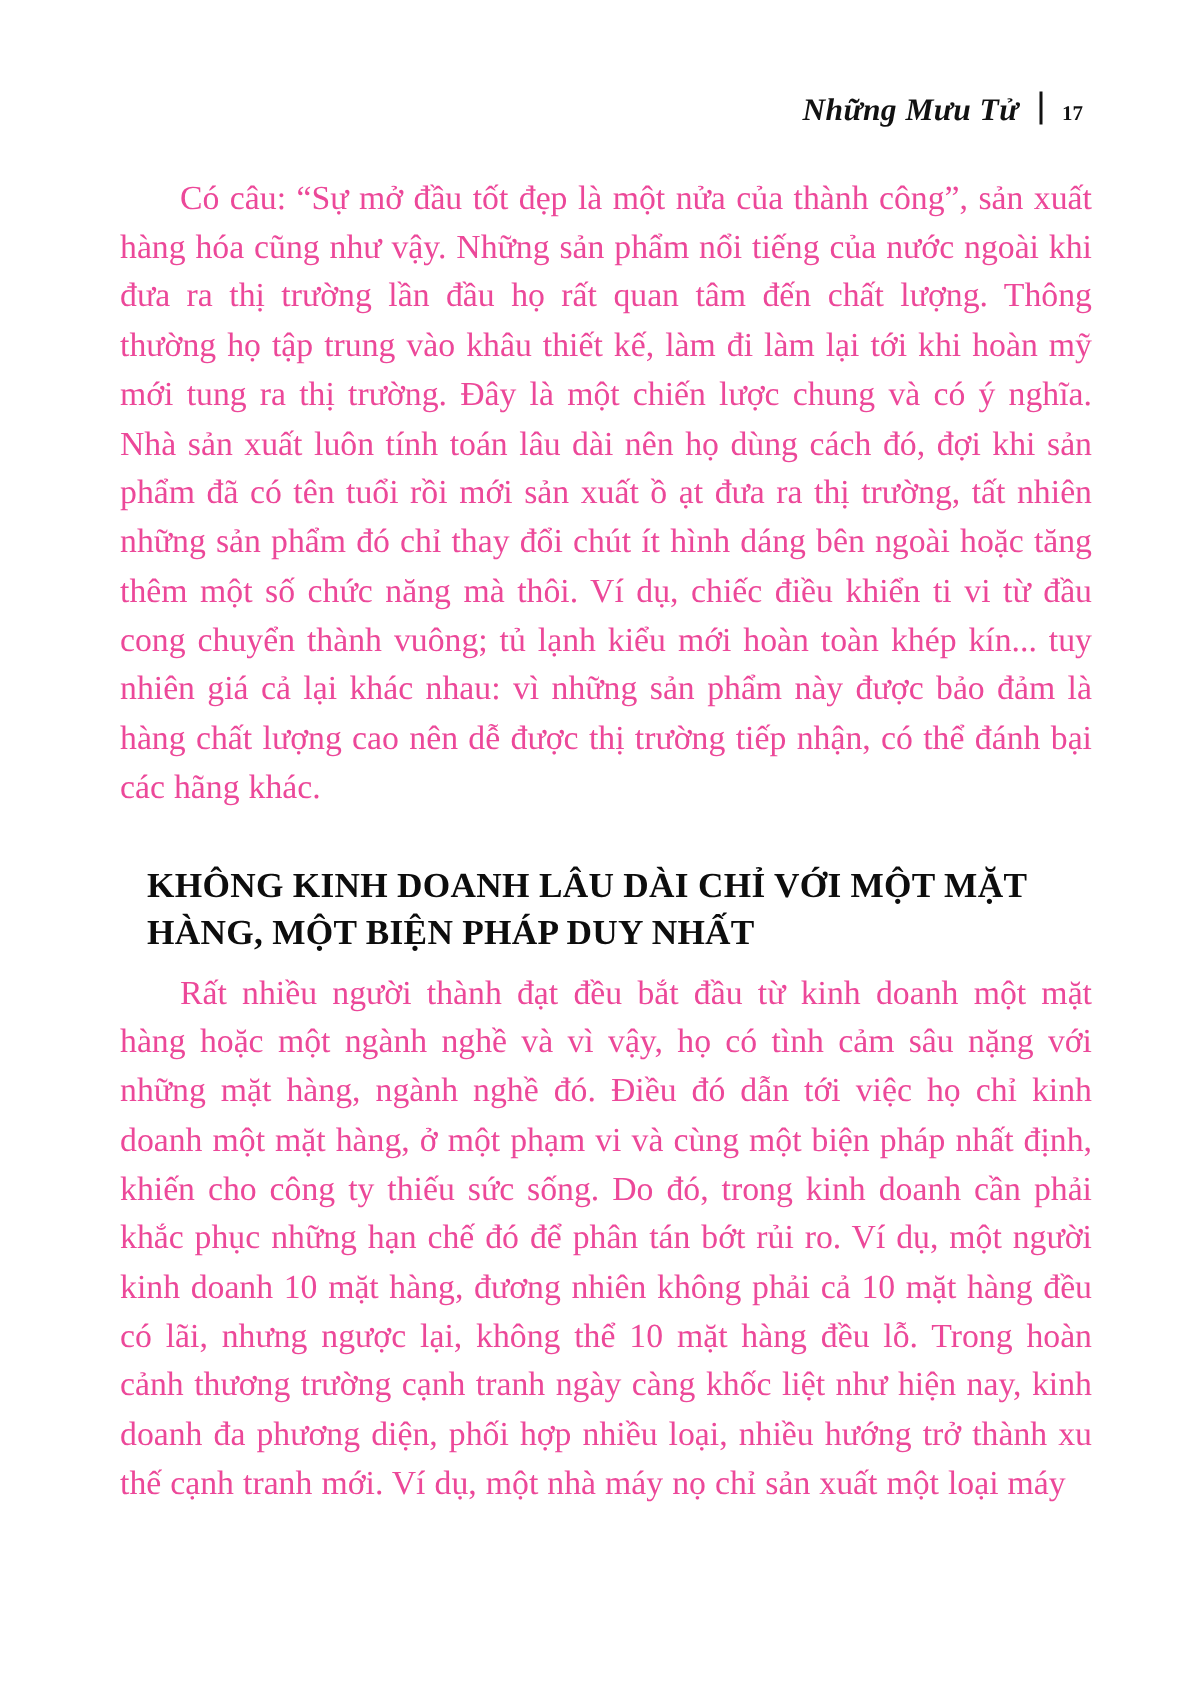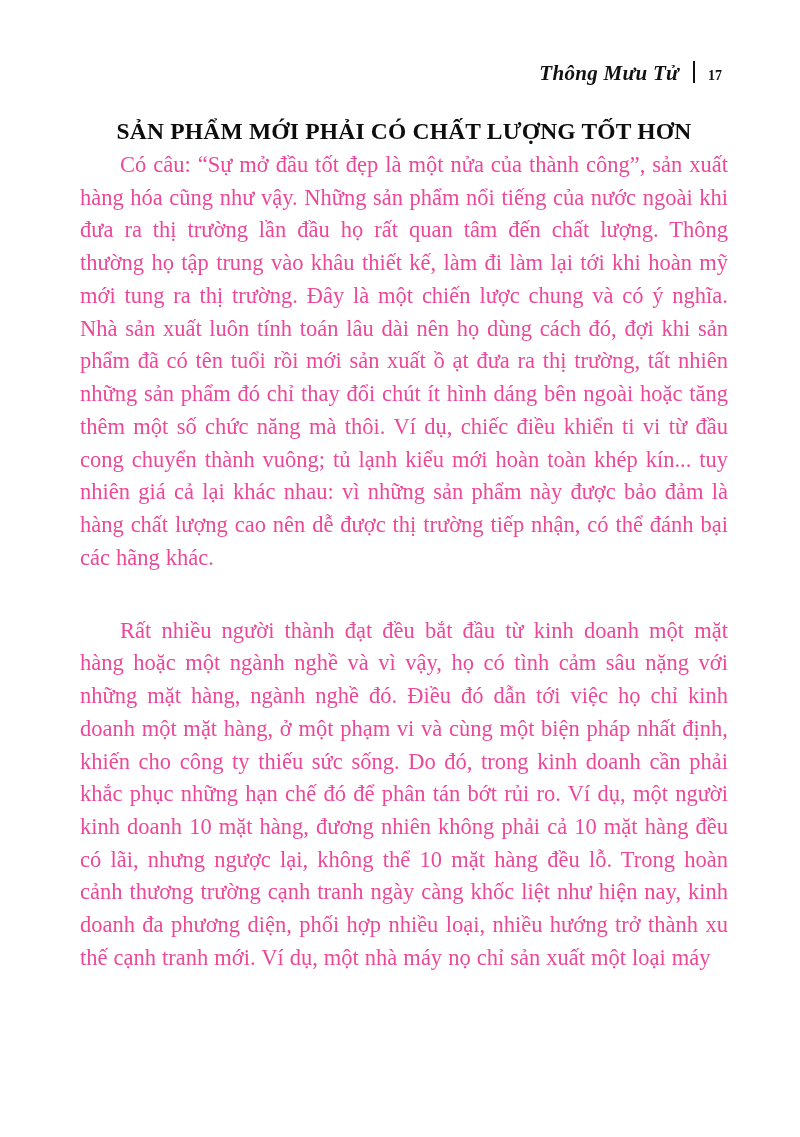--- a/index.html
+++ b/index.html
@@ -87,26 +87,26 @@
   .heading-gap {
     height: 6px;
   }
 </style>
 </head>
 <body>
 
 <div class="page">
 
   <div class="header">
-    <span class="book-title">Thông Mưu Tử</span>
+    <span class="book-title">Những Mưu Tử</span>
     <span class="rule"></span>
     <span class="page-number">17</span>
   </div>
 
-  <h2 class="section-heading">SẢN PHẨM MỚI PHẢI CÓ CHẤT LƯỢNG TỐT HƠN</h2>
   <p class="body-text">Có câu: “Sự mở đầu tốt đẹp là một nửa của thành công”, sản xuất hàng hóa cũng như vậy. Những sản phẩm nổi tiếng của nước ngoài khi đưa ra thị trường lần đầu họ rất quan tâm đến chất lượng. Thông thường họ tập trung vào khâu thiết kế, làm đi làm lại tới khi hoàn mỹ mới tung ra thị trường. Đây là một chiến lược chung và có ý nghĩa. Nhà sản xuất luôn tính toán lâu dài nên họ dùng cách đó, đợi khi sản phẩm đã có tên tuổi rồi mới sản xuất ồ ạt đưa ra thị trường, tất nhiên những sản phẩm đó chỉ thay đổi chút ít hình dáng bên ngoài hoặc tăng thêm một số chức năng mà thôi. Ví dụ, chiếc điều khiển ti vi từ đầu cong chuyển thành vuông; tủ lạnh kiểu mới hoàn toàn khép kín... tuy nhiên giá cả lại khác nhau: vì những sản phẩm này được bảo đảm là hàng chất lượng cao nên dễ được thị trường tiếp nhận, có thể đánh bại các hãng khác.</p>
 
   <div class="spacer-block"></div>
 
+  <h2 class="section-heading left">KHÔNG KINH DOANH LÂU DÀI CHỈ VỚI MỘT MẶT HÀNG, MỘT BIỆN PHÁP DUY NHẤT</h2>
   <div class="heading-gap"></div>
   <p class="body-text">Rất nhiều người thành đạt đều bắt đầu từ kinh doanh một mặt hàng hoặc một ngành nghề và vì vậy, họ có tình cảm sâu nặng với những mặt hàng, ngành nghề đó. Điều đó dẫn tới việc họ chỉ kinh doanh một mặt hàng, ở một phạm vi và cùng một biện pháp nhất định, khiến cho công ty thiếu sức sống. Do đó, trong kinh doanh cần phải khắc phục những hạn chế đó để phân tán bớt rủi ro. Ví dụ, một người kinh doanh 10 mặt hàng, đương nhiên không phải cả 10 mặt hàng đều có lãi, nhưng ngược lại, không thể 10 mặt hàng đều lỗ. Trong hoàn cảnh thương trường cạnh tranh ngày càng khốc liệt như hiện nay, kinh doanh đa phương diện, phối hợp nhiều loại, nhiều hướng trở thành xu thế cạnh tranh mới. Ví dụ, một nhà máy nọ chỉ sản xuất một loại máy</p>
 
 </div>
 
 </body></html>

